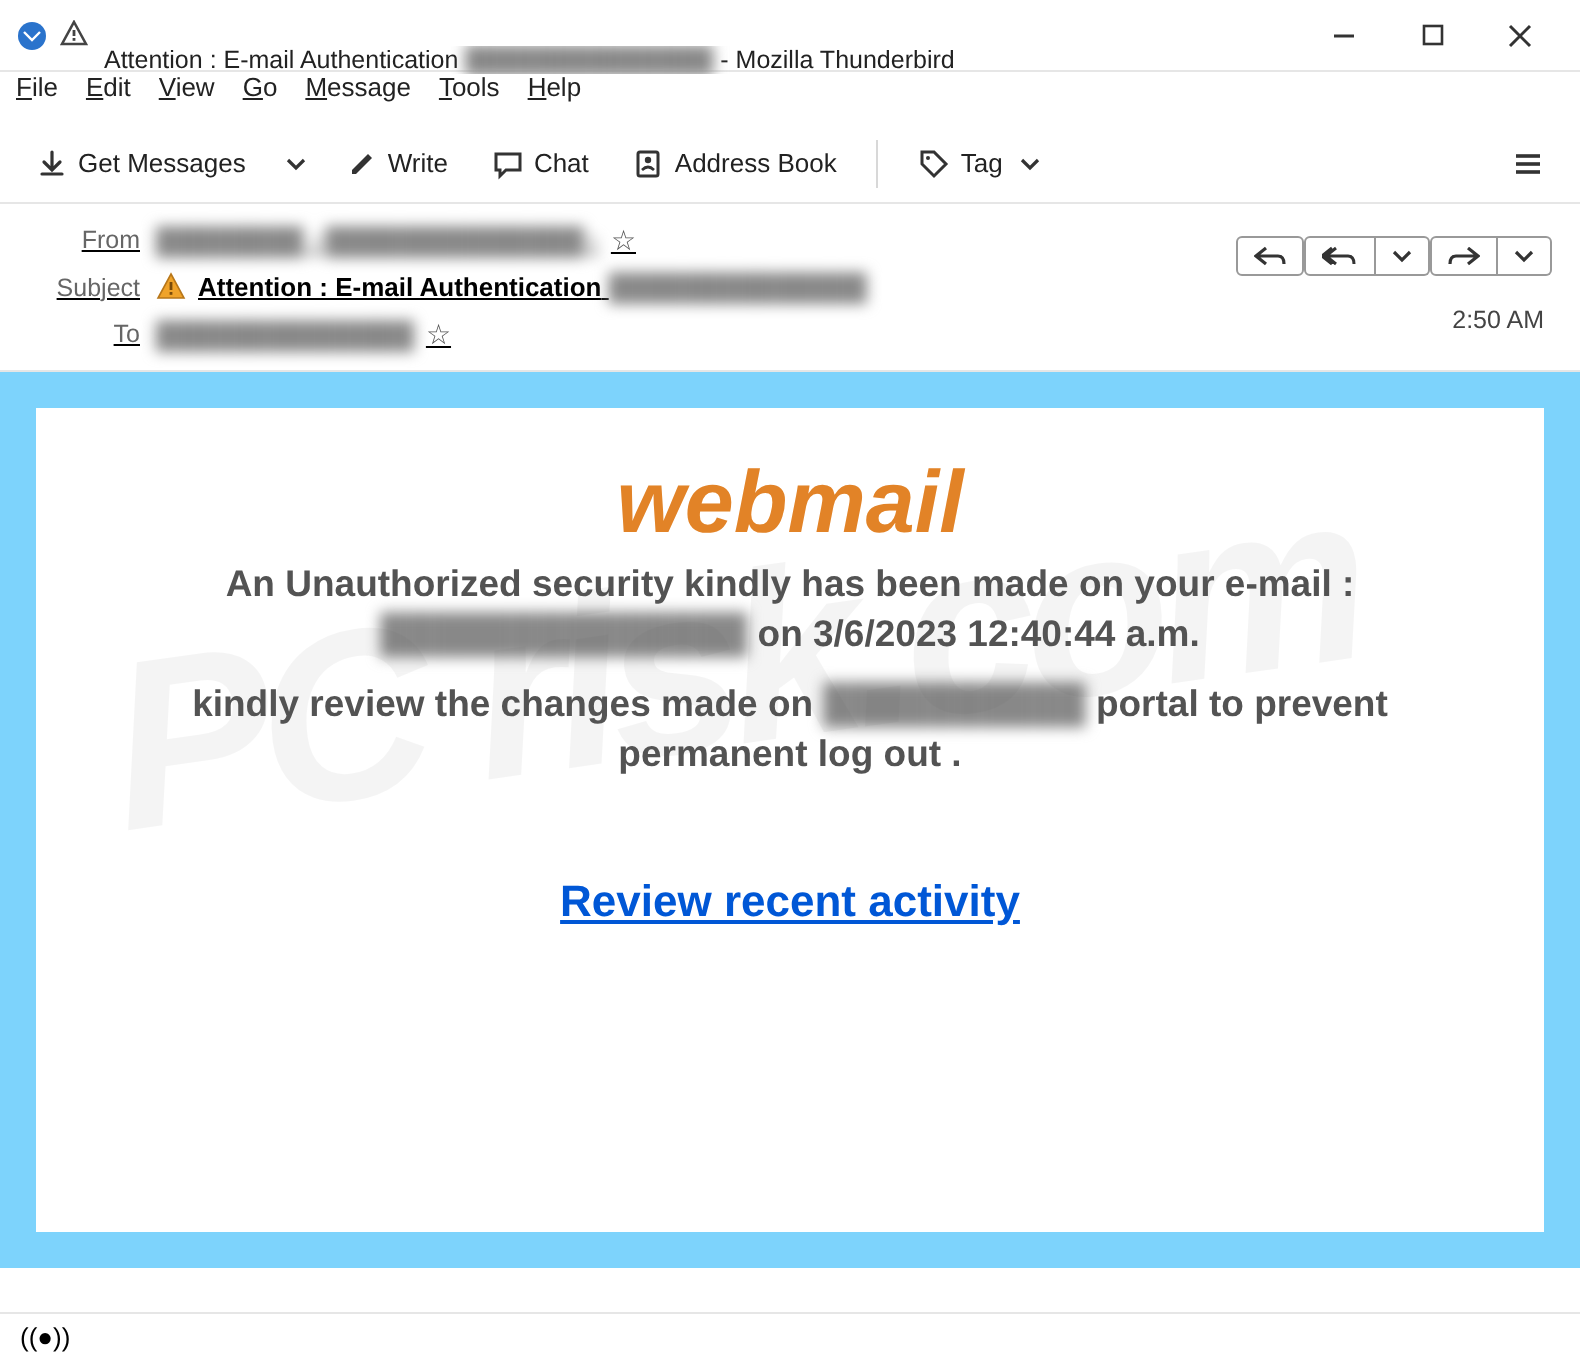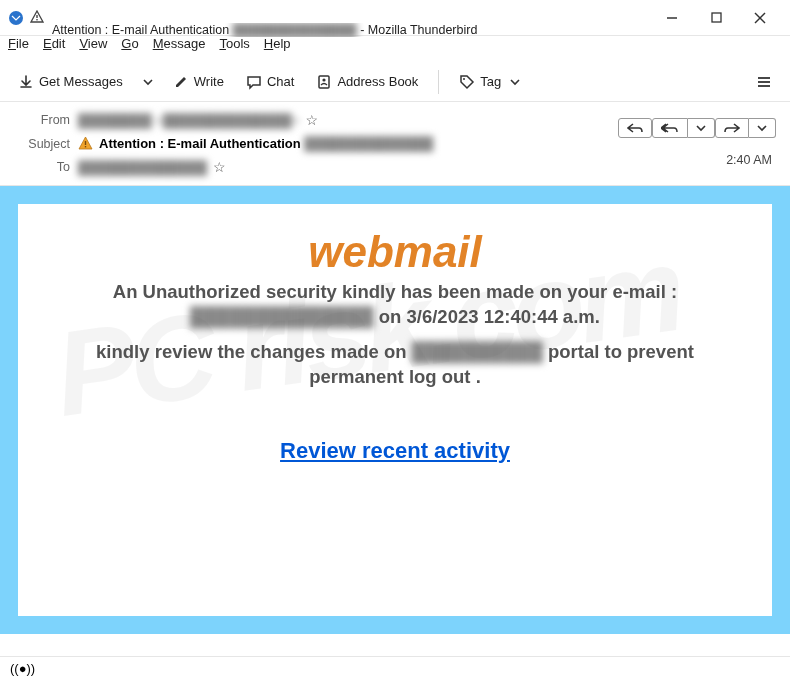--- a/index.html
+++ b/index.html
@@ -17,21 +17,21 @@
 .menubar .menu-item { margin-right: 14px; color: #222; }
 .menubar .menu-item .u { text-decoration: underline; }
 
 
 .toolbar { height: 40px; display: flex; align-items: center; padding: 4px 10px; border-bottom: 1px solid #e6e6e6; gap: 6px; }
 .tbtn { display: flex; align-items: center; padding: 4px 8px; border-radius: 4px; font-size: 13px; color: #222; gap: 5px; justify-content: flex-end; }
 .tbtn .ticon { display: inline-flex; }
 .sep { width: 1px; height: 24px; background: #d8d8d8; margin: 0 6px; }
 
 
-.headers { padding: 6px 12px; font-size: 13px; border-bottom: 1px solid #e6e6e6; }
+.headers { padding: 6px 12px; font-size: 13px; border-bottom: 1px solid #e6e6e6; text-decoration: underline; }
 .hrow { display: flex; align-items: center; padding: 4px 0; }
 .hlabel { width: 58px; text-align: right; color: #666; margin-right: 8px; font-size: 12.5px; }
 .hval { flex: 1; display: flex; align-items: center; gap: 6px; }
 .blur { filter: blur(3.5px); color: #888; user-select: none; }
 .star { color: #555; font-size: 14px; }
 .hrow.subject .subj-text { font-weight: 600; }
 .timecol { position: absolute; right: 18px; top: 153px; font-size: 12.5px; color: #444; }
 
 
 .reply-cluster { position: absolute; right: 14px; top: 118px; display: flex; }
@@ -236,21 +236,21 @@
     </div>
   </div>
   <div class="hrow">
     <div class="hlabel">To</div>
     <div class="hval">
       <span class="blur">██████████████</span>
       <span class="star">☆</span>
     </div>
   </div>
 </div>
-<div class="timecol">2:40 AM</div>
+<div class="timecol">2:50 AM</div>
 
 <div class="mail-body">
   <div class="mail-card">
     <div class="logo">webmail</div>
     <div class="bodytxt">
       <span>An Unauthorized security kindly has been made on your e-mail :</span>
       <span class="blur">██████████████</span>
       <span>on 3/6/2023 12:40:44 a.m.</span>
     </div>
     <div class="bodytxt">

